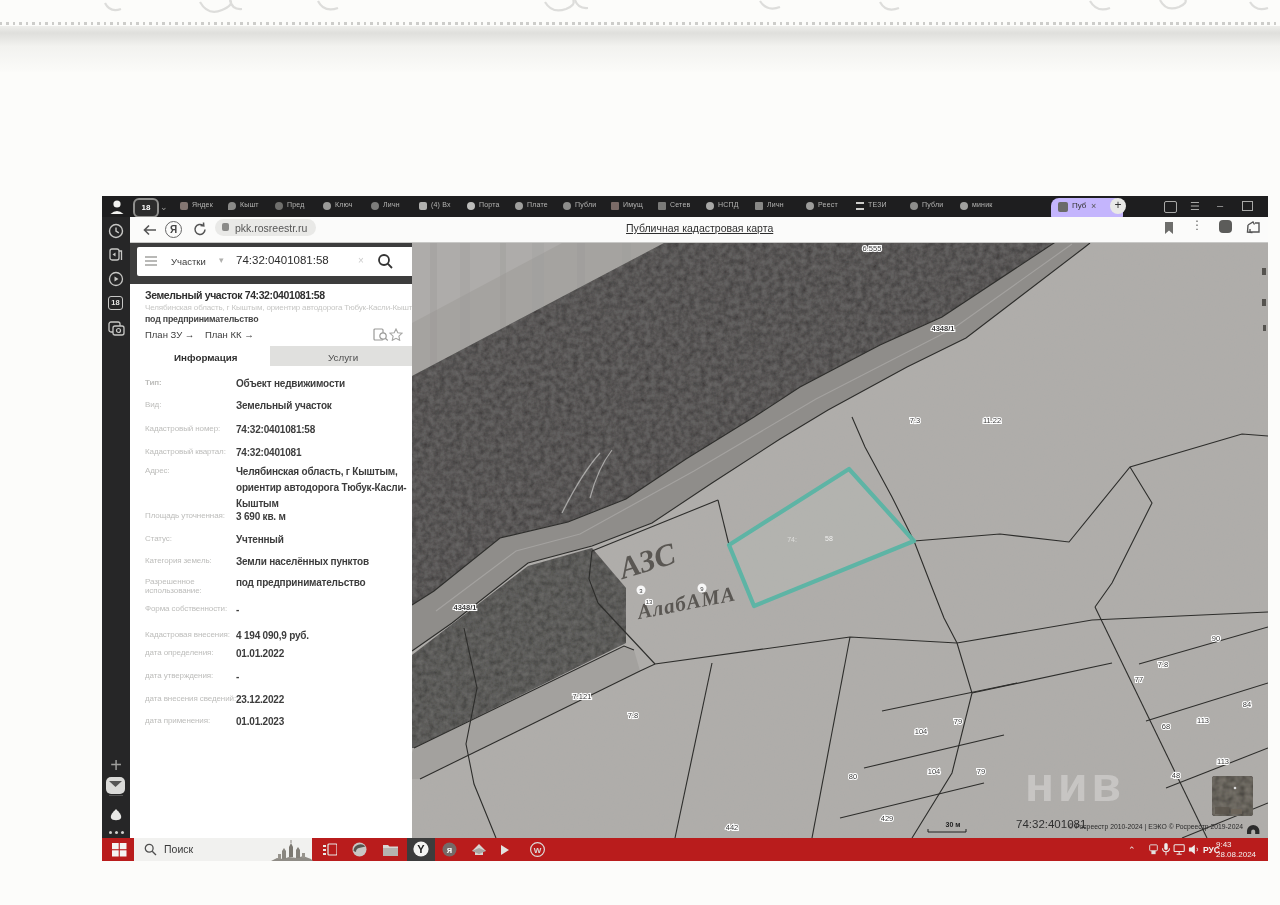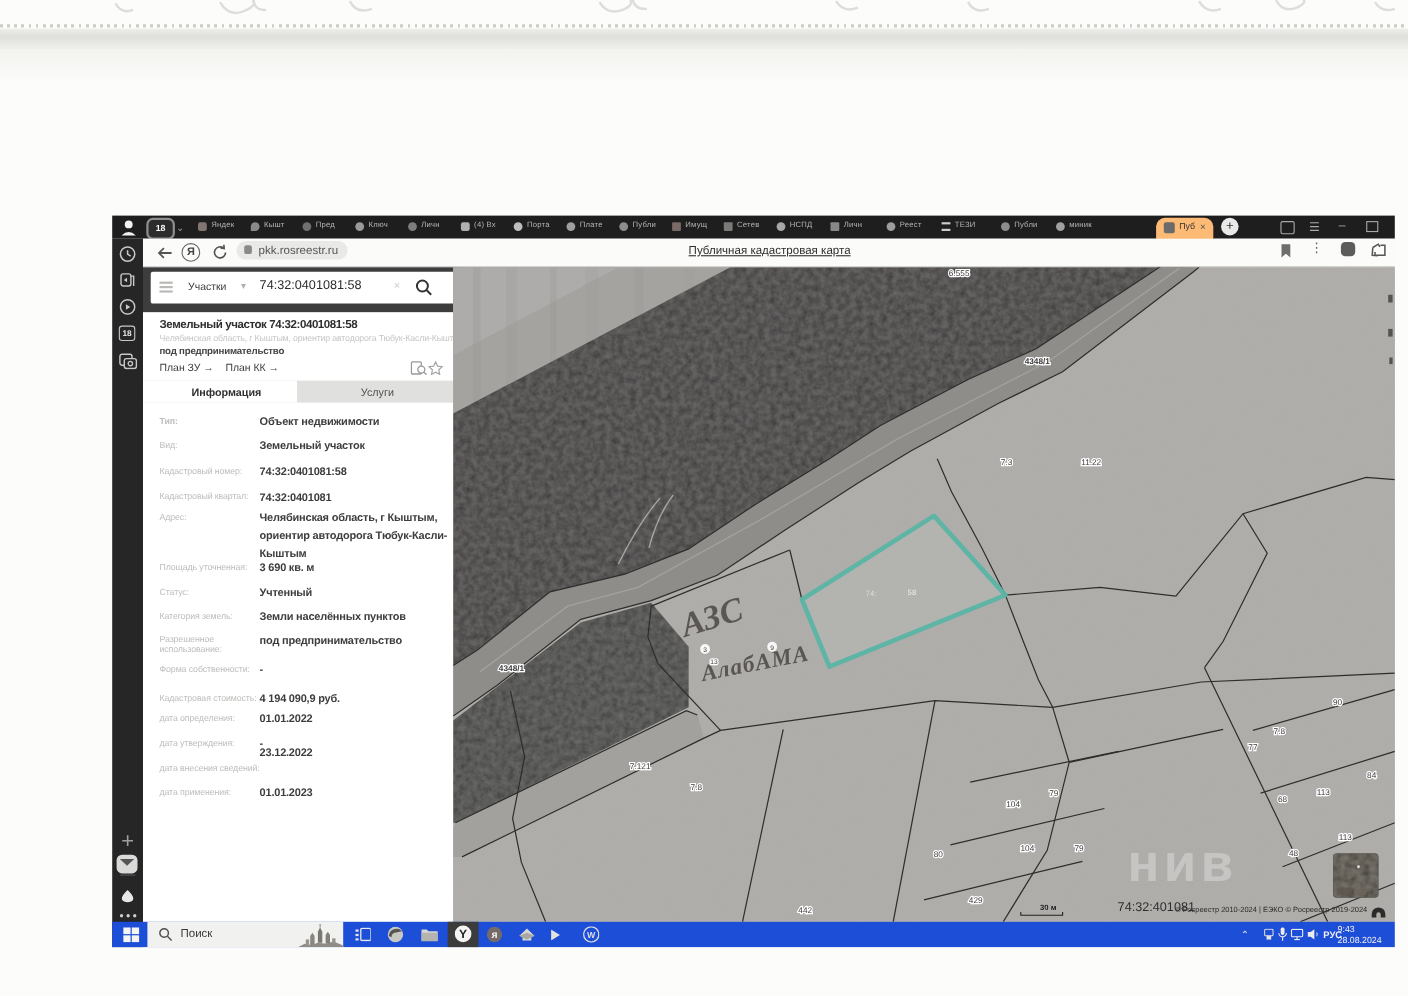--- a/index.html
+++ b/index.html
@@ -24,21 +24,21 @@
   
   #side{left:0;top:21px;width:28px;height:644px;background:#262627;}
   
   #phead{left:28px;top:47px;width:292px;height:41px;background:#3d3d3d;}
   #sbox{left:7px;top:4px;width:299px;height:29px;background:#fff;border-radius:2px;}
   
   #pbody{left:28px;top:88px;width:283px;height:577px;background:#fff;}
   
   #map{left:310px;top:47px;width:856px;height:595px;background:#b2b0ad;}
   
-  #task{left:0;top:642px;width:1166px;height:23px;background:#1d4ed8;}
+  #task{left:0;top:642px;width:1166px;height:23px;background:#b91c1c;}
   .lab{position:absolute;color:#bdbdbb;font-size:8px;white-space:nowrap;letter-spacing:-0.1px;}
   .val{position:absolute;color:#3d3d3d;font-size:10px;font-weight:bold;letter-spacing:-0.2px;white-space:nowrap;}
 </style>
 </head>
 <body>
 <svg class="abs" style="left:0;top:0" width="1280" height="30" viewBox="0 0 1280 30">
   <g stroke="#dddddb" stroke-width="2.2" fill="none">
     <path d="M200 2 q8 14 22 8 q12 -5 8 -10"></path>
     <path d="M230 0 q2 10 12 9"></path>
     <path d="M318 1 q6 12 20 7"></path>
@@ -95,21 +95,21 @@
       <div class="fav" style="left:704px;background:#9c9c9a;"></div>
       <div class="tabt" style="left:716px;">Реест</div>
       <div class="fav" style="left:754px;background:transparent;border-top:2px solid #cdcdcb;border-bottom:2px solid #cdcdcb;height:4px;border-radius:0;"></div>
       <div class="tabt" style="left:766px;">ТЕЗИ</div>
       <div class="fav" style="left:808px;background:#8d8d8b;"></div>
       <div class="tabt" style="left:820px;">Публи</div>
       <div class="fav" style="left:858px;background:#a0a09e;"></div>
       <div class="tabt" style="left:870px;">миник</div>
     </div>
 
-    <div class="abs" style="left:949px;top:2px;width:52px;height:26px;background:#fdba74;border-radius:8px;">
+    <div class="abs" style="left:949px;top:2px;width:52px;height:26px;background:#c4b5fd;border-radius:8px;padding-left:20px;">
       <div class="abs" style="left:7px;top:3.5px;width:10px;height:10px;background:#6b6b69;border-radius:2px;"></div>
       <div class="abs" style="left:21px;top:3px;font-size:8px;color:#333;">Пуб</div>
       <div class="abs" style="left:40px;top:3px;font-size:9px;color:#555;">×</div>
     </div>
     <div class="abs" style="left:1008px;top:2px;width:16px;height:16px;background:#e9e9e7;border-radius:50%;color:#333;font-size:12px;text-align:center;line-height:15px;">+</div>
     <div class="abs" style="left:1062px;top:5px;width:11px;height:10px;border:1.2px solid #a9a9a7;border-radius:2px;"></div>
     <div class="abs" style="left:1088px;top:4px;font-size:11px;color:#a9a9a7;">☰</div>
     <div class="abs" style="left:1115px;top:3px;font-size:11px;color:#a9a9a7;">–</div>
     <div class="abs" style="left:1140px;top:5px;width:9px;height:8px;border:1.2px solid #a9a9a7;"></div>
   </div>
@@ -213,28 +213,28 @@
     <div class="lab" style="left:15px;top:227px;">Площадь уточненная:</div>
     <div class="val" style="left:106px;top:225px;line-height:16px;">3 690 кв. м</div>
     <div class="lab" style="left:15px;top:250px;">Статус:</div>
     <div class="val" style="left:106px;top:248px;line-height:16px;">Учтенный</div>
     <div class="lab" style="left:15px;top:272px;">Категория земель:</div>
     <div class="val" style="left:106px;top:270px;line-height:16px;">Земли населённых пунктов</div>
     <div class="lab" style="left:15px;top:293px;">Разрешенное<br>использование:</div>
     <div class="val" style="left:106px;top:291px;line-height:16px;">под предпринимательство</div>
     <div class="lab" style="left:15px;top:320px;">Форма собственности:</div>
     <div class="val" style="left:106px;top:318px;line-height:16px;">-</div>
-    <div class="lab" style="left:15px;top:346px;">Кадастровая стоимость:</div>
+    <div class="lab" style="left:15px;top:346px;">Кадастровая внесения:</div>
     <div class="val" style="left:106px;top:344px;line-height:16px;">4 194 090,9 руб.</div>
     <div class="lab" style="left:15px;top:364px;">дата определения:</div>
     <div class="val" style="left:106px;top:362px;line-height:16px;text-align:center;">01.01.2022</div>
     <div class="lab" style="left:15px;top:387px;">дата утверждения:</div>
     <div class="val" style="left:106px;top:385px;line-height:16px;">-</div>
     <div class="lab" style="left:15px;top:410px;">дата внесения сведений:</div>
-    <div class="val" style="left:106px;top:393px;line-height:16px;">23.12.2022</div>
+    <div class="val" style="left:106px;top:408px;line-height:16px;">23.12.2022</div>
     <div class="lab" style="left:15px;top:432px;">дата применения:</div>
     <div class="val" style="left:106px;top:430px;line-height:16px;">01.01.2023</div>
   </div>
   <div class="abs" id="map">
   <svg width="856" height="595" viewBox="0 0 856 595" style="position:absolute;left:0;top:0">
     <defs>
       <filter id="grain" x="0" y="0" width="100%" height="100%">
         <feTurbulence type="fractalNoise" baseFrequency="0.8" numOctaves="2" result="n"></feTurbulence>
         <feColorMatrix in="n" type="matrix" values="0 0 0 0 0.35  0 0 0 0 0.35  0 0 0 0 0.34  0 0 0 0.14 0" result="nc"></feColorMatrix>
         <feComposite in="nc" in2="SourceAlpha" operator="in" result="cl"></feComposite>

